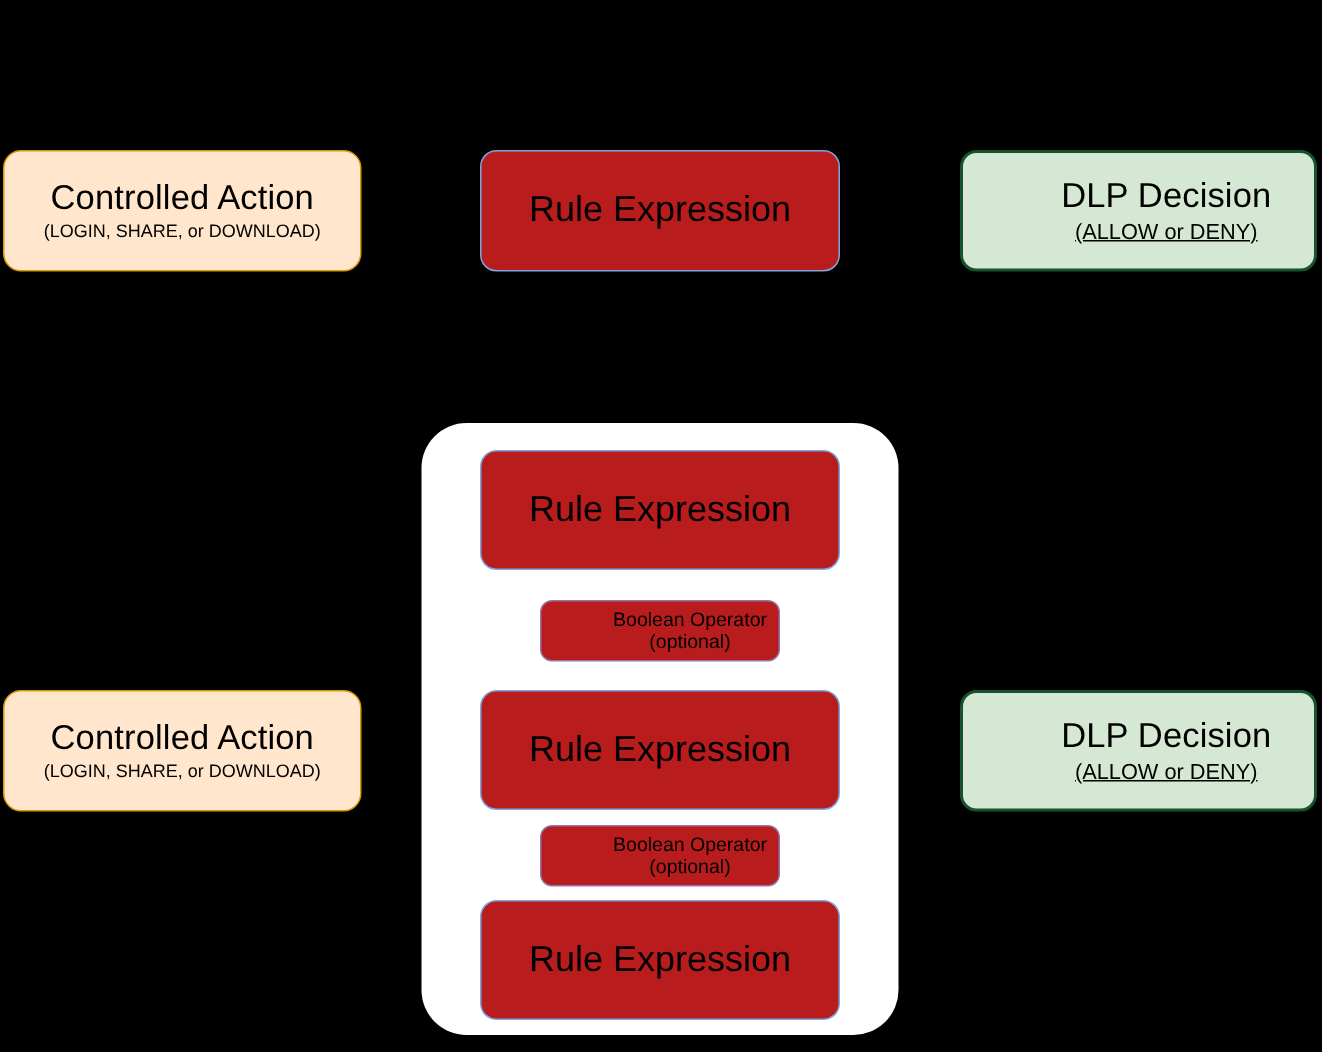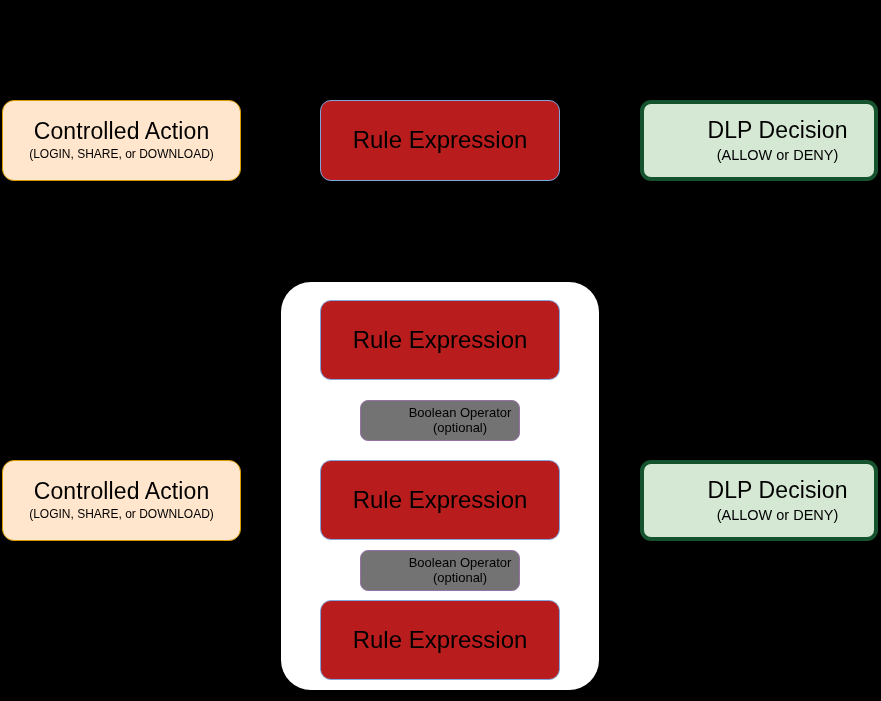--- a/index.html
+++ b/index.html
@@ -59,36 +59,37 @@
     border: 1px solid #7EA6E0;
     border-radius: 11px;
   }
   .node--rule .title {
     font-size: 24px;
   }
 
   
   .node--decision {
     background: #d5e8d4;
-    border: 4px solid #14532d;
+    border: 2px solid #14532d;
     border-radius: 11px;
     padding-left: 37px;
   }
   .node--decision .title {
     font-size: 23px;
     letter-spacing: 0.1px;
   }
   .node--decision .sub {
     font-size: 14.5px;
     margin-top: 3px;
+    text-decoration: underline;
   }
 
   
   .node--bool {
-    background: #737373;
+    background: #b91c1c;
     border: 1px solid #9673a6;
     border-radius: 8px;
     padding-left: 40px;
   }
   .node--bool .title {
     font-size: 13px;
   }
 
   
   .group-container {

